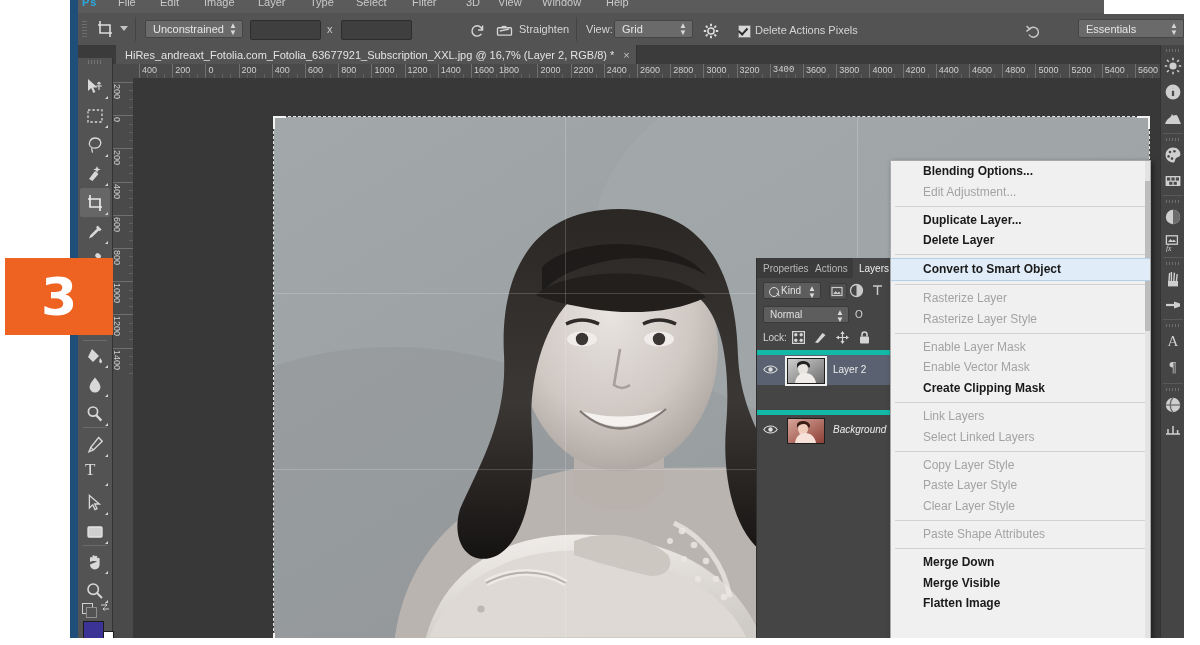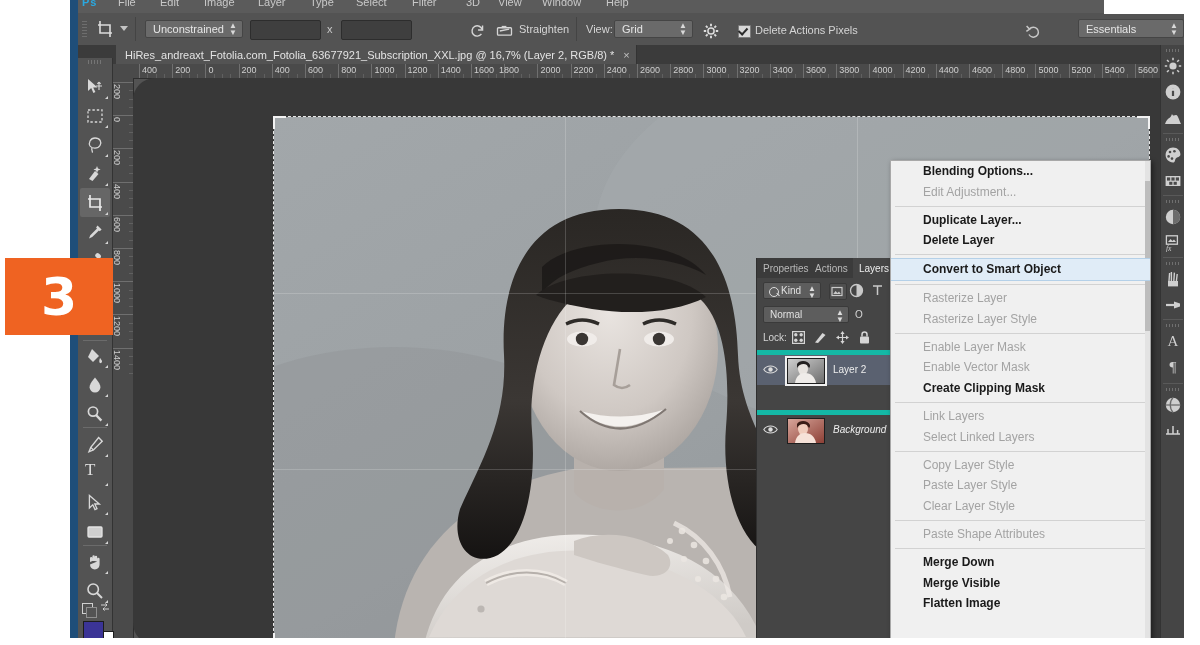--- a/index.html
+++ b/index.html
@@ -47,21 +47,21 @@
   .hcorner{position:absolute;left:34px;top:64px;width:21px;height:14px;background:#4a4a4a;border-right:1px solid #2e2e2e;border-bottom:1px solid #2e2e2e;}
   .rtick{position:absolute;top:0;width:1px;height:14px;background:#6f6f6f;}
   .rtick.minor{height:4px;top:10px;background:#606060;}
   .rlab{position:absolute;top:1px;font-size:9px;color:#cfcfcf;padding-left:3px;white-space:nowrap;}
   .vtick{position:absolute;left:0;height:1px;width:21px;background:#6f6f6f;}
   .vtick.minor{width:4px;left:17px;background:#606060;}
   .vlab{position:absolute;left:0px;font-size:9px;color:#cfcfcf;white-space:nowrap;
         writing-mode:vertical-rl;text-orientation:mixed;}
 
   
-  .canvas-area{position:absolute;left:55px;top:78px;width:1051px;height:567px;background:#383838;overflow:hidden;border-radius:22px;}
+  .canvas-area{position:absolute;left:55px;top:78px;width:1051px;height:567px;background:#383838;overflow:hidden;}
   .artboard{position:absolute;left:141px;top:39px;width:875px;height:528px;background:#9aa0a3;
             outline:1px dashed #e8e8e8;}
   .photo{position:absolute;inset:0;overflow:hidden;}
   .crop-handle{position:absolute;width:11px;height:11px;border:2px solid #f2f2f2;}
   .grid-l{position:absolute;background:rgba(255,255,255,.18);}
   .cursor-mark{position:absolute;left:493px;top:373px;width:13px;height:13px;}
 
   
   .layers-panel{position:absolute;left:678px;top:258px;width:148px;height:387px;background:#454545;border:1px solid #2f2f2f;border-top:none;}
   .lp-tabs{position:absolute;left:0;top:0;width:148px;height:20px;background:#3b3b3b;}
@@ -322,21 +322,21 @@
         <div class="rlab" style="left: 570.4px;">3000</div>
         <div class="rtick minor" style="left: 578.7px;"></div>
         <div class="rtick minor" style="left: 587px;"></div>
         <div class="rtick minor" style="left: 595.3px;"></div>
         <div class="rtick" style="left: 603.6px;"></div>
         <div class="rlab" style="left: 603.6px;">3200</div>
         <div class="rtick minor" style="left: 611.9px;"></div>
         <div class="rtick minor" style="left: 620.2px;"></div>
         <div class="rtick minor" style="left: 628.5px;"></div>
         <div class="rtick" style="left: 636.8px;"></div>
-        <div class="rlab" style="left: 636.8px;">3400</div>
+        <div class="rlab" style="left: 636.8px; font-family: Liberation Mono, monospace;">3400</div>
         <div class="rtick minor" style="left: 645.1px;"></div>
         <div class="rtick minor" style="left: 653.4px;"></div>
         <div class="rtick minor" style="left: 661.7px;"></div>
         <div class="rtick" style="left: 670px;"></div>
         <div class="rlab" style="left: 670px;">3600</div>
         <div class="rtick minor" style="left: 678.3px;"></div>
         <div class="rtick minor" style="left: 686.6px;"></div>
         <div class="rtick minor" style="left: 694.9px;"></div>
         <div class="rtick" style="left: 703.2px;"></div>
         <div class="rlab" style="left: 703.2px;">3800</div>

